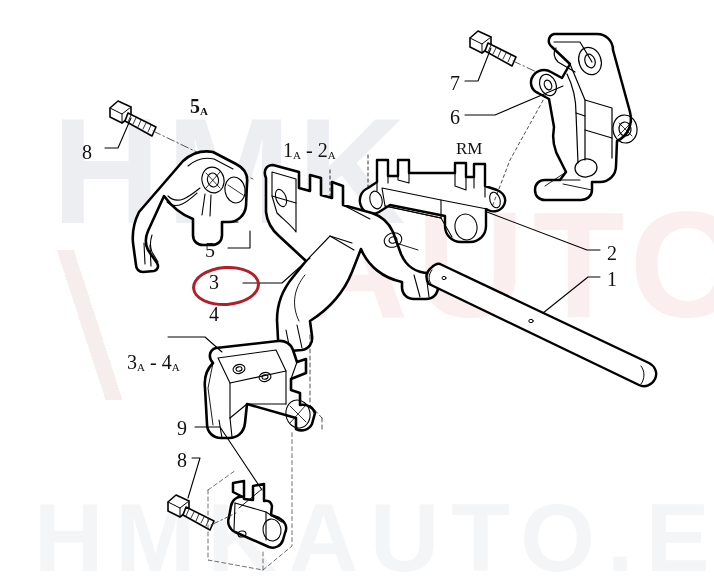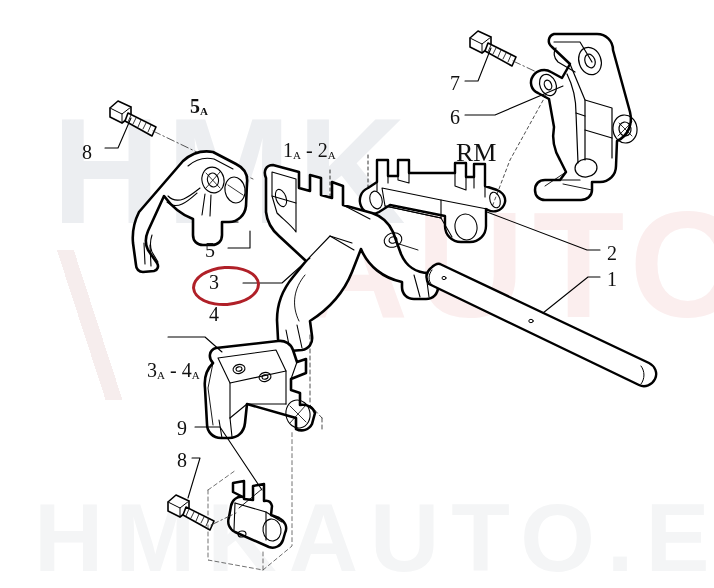--- a/index.html
+++ b/index.html
@@ -12,21 +12,21 @@
   #wm-hmk{left:52px;top:96px;font-size:150px;letter-spacing:6px;color:#eceef1;line-height:1;}
   #wm-red{left:300px;top:190px;font-size:150px;letter-spacing:8px;color:#fbeeee;line-height:1;}
   #wm-bottom{left:34px;top:490px;font-size:96px;letter-spacing:12px;color:#f4f5f6;line-height:1;}
   #wm-slash{position:absolute;left:28px;top:250px;width:120px;height:150px;
     background:linear-gradient(72deg, transparent 46%, #f6eded 46%, #f6eded 56%, transparent 56%);
     pointer-events:none;}
   svg#art{position:absolute;left:0;top:0;width:714px;height:588px;}
   .lbl{position:absolute;font-family:"Liberation Serif",serif;font-size:20px;color:#111;
        white-space:nowrap;line-height:1;}
   .lbl .sub{font-size:11px;vertical-align:baseline;position:relative;top:2px;letter-spacing:0;}
-  .lbl.rm{font-size:26px;}
+  .lbl.rm{font-size:17px;}
   #red-ring{position:absolute;left:192px;top:266px;width:62px;height:34px;
      border:3.5px solid #b02028;border-radius:50%;transform:rotate(-4deg);background:transparent;}
 </style>
 </head>
 <body>
 
 <div id="stage">
 
   <div class="wm" id="wm-hmk">HMK</div>
   <div class="wm" id="wm-red">AUTO</div>
@@ -357,21 +357,21 @@
   <div class="lbl" style="left:190px;top:96px;font-weight:bold;">
     <span>5</span><span class="sub">A</span>
   </div>
 
   <div class="lbl" style="left:283px;top:140px;">
     <span>1</span><span class="sub">A</span><span style="padding:0 5px;">-</span><span>2</span><span class="sub">A</span>
   </div>
 
   <div class="lbl rm" style="left:456px;top:140px;">RM</div>
 
-  <div class="lbl" style="left:147px;top:352px;margin-top:8px;">
+  <div class="lbl" style="left:127px;top:352px;">
     <span>3</span><span class="sub">A</span><span style="padding:0 5px;">-</span><span>4</span><span class="sub">A</span>
   </div>
 
   <div class="lbl" style="left:205px;top:240px;">5</div>
   <div class="lbl" style="left:209px;top:272px;">3</div>
   <div class="lbl" style="left:209px;top:304px;">4</div>
   <div class="lbl" style="left:177px;top:418px;">9</div>
   <div class="lbl" style="left:177px;top:450px;">8</div>
   <div class="lbl" style="left:450px;top:73px;">7</div>
   <div class="lbl" style="left:450px;top:107px;">6</div>

